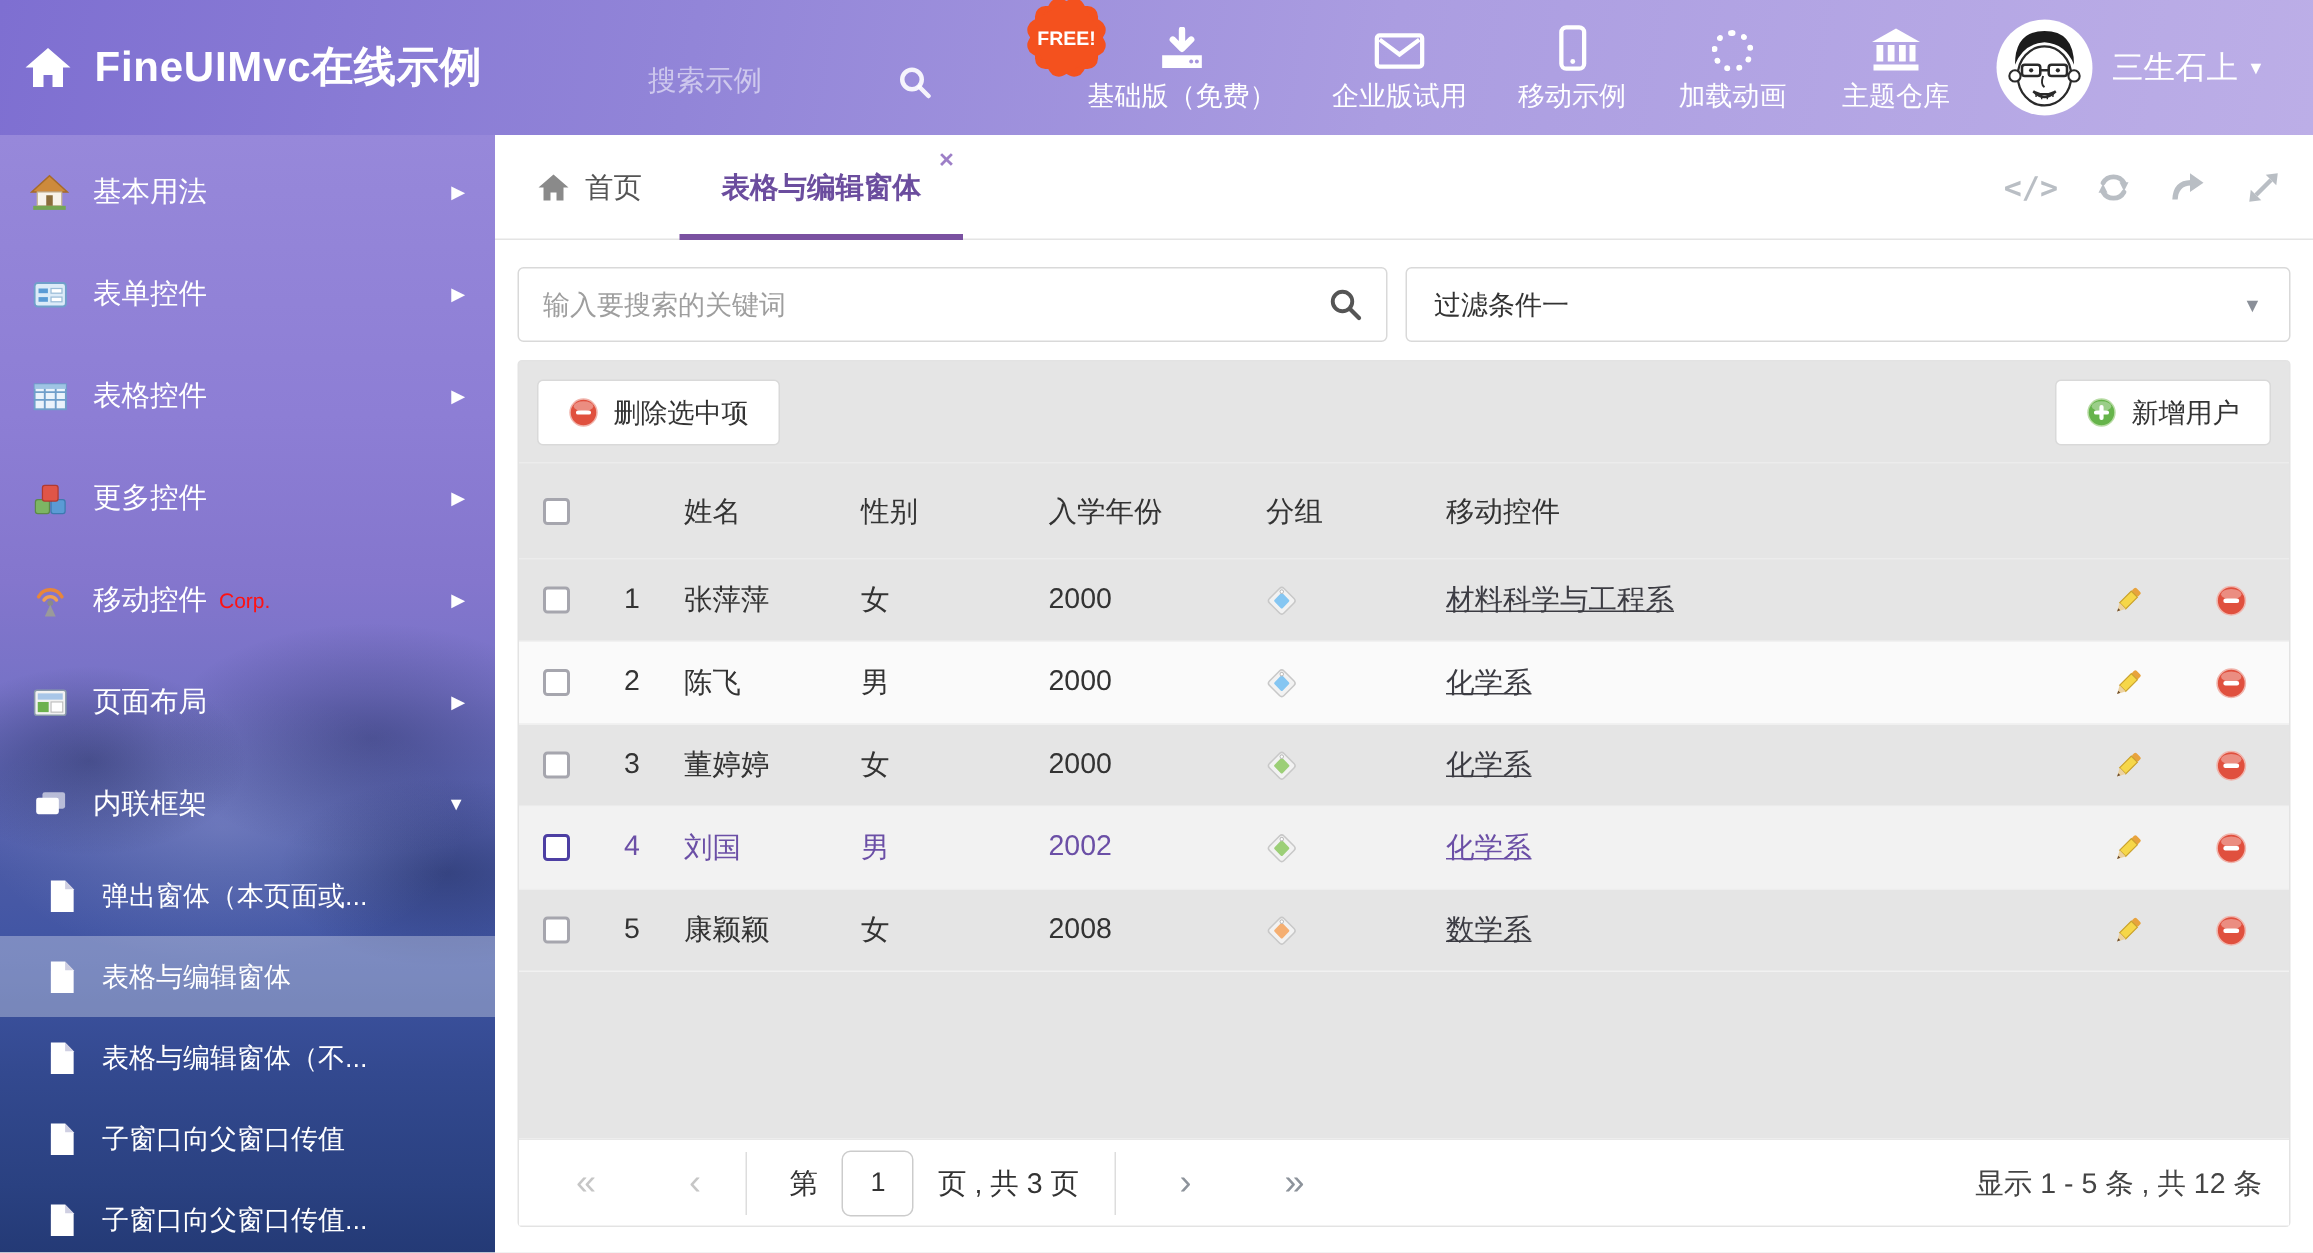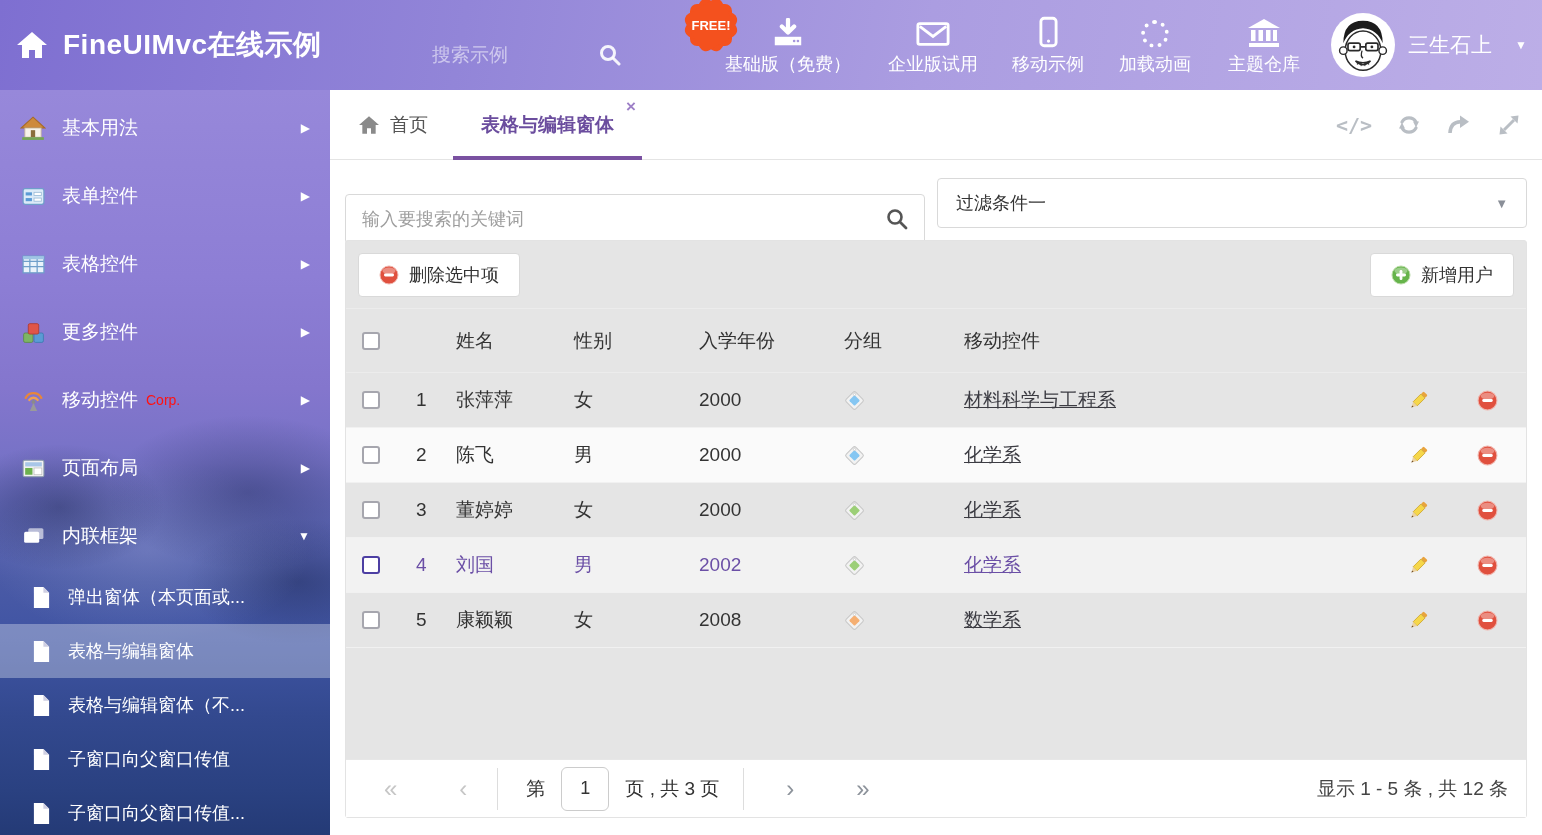--- a/index.html
+++ b/index.html
@@ -41,21 +41,21 @@
     display:flex; flex-direction:column; align-items:center; gap:4px;
     color:#fff; font-size:18px; cursor:pointer; text-align:center; white-space:nowrap;
   }
   .hnav-icon { height:34px; display:flex; align-items:flex-end; justify-content:center; }
   .spinner { width:28px; height:28px; border:4px dotted #fff; border-radius:50%; }
 
   .avatar {
     position:absolute; left:1331px; top:13px; width:64px; height:64px; border-radius:50%;
     background:#fff; overflow:hidden; border:2px solid rgba(255,255,255,0.85);
   }
-  .user { position:absolute; left:1408px; top:0; height:90px; display:flex; align-items:center; gap:23px;
+  .user { position:absolute; left:1408px; top:0; height:90px; display:flex; align-items:center; gap:6px;
     color:#fff; font-size:21px; cursor:pointer; }
   .user .caret { font-size:12px; }
 
   
   .sidebar {
     position:absolute; top:90px; left:0; width:330px; height:745px; overflow:hidden;
     background:
       radial-gradient(150px 90px at 18% 56%, rgba(20,30,70,0.40), transparent 70%),
       radial-gradient(200px 110px at 75% 54%, rgba(25,35,80,0.38), transparent 70%),
       radial-gradient(230px 130px at 45% 62%, rgba(190,200,235,0.22), transparent 70%),
@@ -85,21 +85,21 @@
     padding:0 28px; color:#6b4d9e; font-size:19px; font-weight:bold; cursor:pointer;
   }
   .tab-active::after { content:""; position:absolute; left:0; right:0; bottom:0; height:4px; background:#7a51a1; }
   .tab-close { position:absolute; right:6px; top:8px; font-size:17px; font-weight:bold; color:#9d7fc7; line-height:1; cursor:pointer; }
   .tab-actions { position:absolute; right:20px; top:0; height:70px; display:flex; align-items:center; gap:24px; }
   .tab-actions .tai { cursor:pointer; }
   .code-glyph { font-size:20px; font-weight:bold; color:#b9bec4; font-family:"DejaVu Sans Mono",monospace; }
 
   
   .filter-row { position:absolute; top:178px; left:345px; width:1182px; display:flex; gap:12px; }
-  .search-box { width:580px; height:50px; border:1px solid #d9d9d9; border-radius:4px; display:flex; align-items:center; background:#fff;margin-top:16px; }
+  .search-box { width:580px; height:50px; border:1px solid #d9d9d9; border-radius:4px; display:flex; align-items:center; background:#fff; }
   .search-box input { flex:1; border:none; outline:none; padding:0 16px; font-size:18px; color:#333; font-family:inherit; }
   .search-box input::placeholder { color:#9e9e9e; }
   .search-btn { width:54px; height:100%; display:flex; align-items:center; justify-content:center; cursor:pointer; }
   .select-box { flex:1; height:50px; border:1px solid #d9d9d9; border-radius:4px; display:flex; align-items:center;
     padding:0 18px; font-size:18px; color:#333; background:#fff; cursor:pointer; }
   .select-box .caret { margin-left:auto; color:#8a8f98; font-size:13px; }
 
   
   .panel { position:absolute; top:240px; left:345px; width:1182px; height:578px;
     border:1px solid #e3e3e3; border-radius:3px; background:#e5e5e5; }

